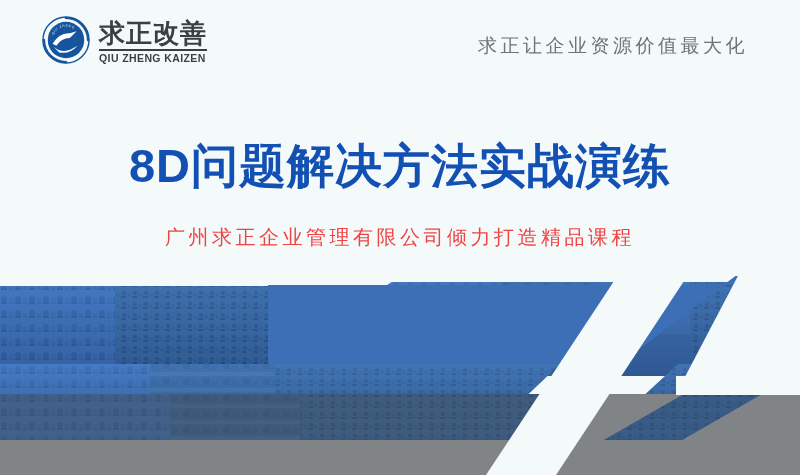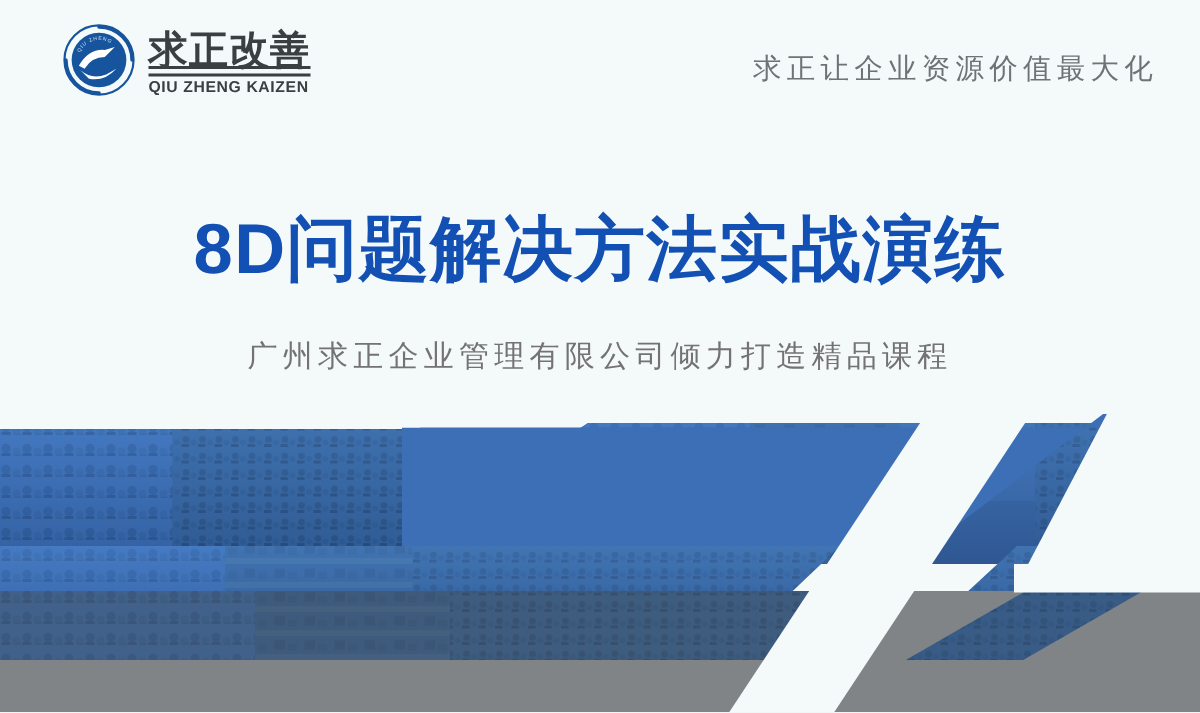--- a/index.html
+++ b/index.html
@@ -37,40 +37,39 @@
     justify-content: center;
     padding-top: 2px;
   }
   .brand-cn {
     font-size: 26px;
     font-weight: bold;
     color: #3a3f41;
     letter-spacing: 1px;
     line-height: 1.08;
     white-space: nowrap;
-    text-decoration: underline;
   }
   .brand-rule {
     height: 2px;
     background: #3a3f41;
     margin: 2px 0 2px 0;
   }
   .brand-en {
     font-size: 10.5px;
     font-weight: bold;
     color: #3a3f41;
     letter-spacing: 0.4px;
     line-height: 1;
     white-space: nowrap;
     text-align: left;
   }
 
   .header-slogan {
     position: absolute;
-    right: 28px;
+    right: 52px;
     top: 33px;
     font-size: 19px;
     color: #6e7376;
     letter-spacing: 3.5px;
     white-space: nowrap;
   }
 
   
   .main-title {
     position: absolute;
@@ -85,21 +84,21 @@
     line-height: 1.1;
     white-space: nowrap;
   }
   .sub-title {
     position: absolute;
     left: 0;
     right: 0;
     top: 224px;
     text-align: center;
     font-size: 20px;
-    color: #737373;
+    color: #ef4444;
     letter-spacing: 3.5px;
     white-space: nowrap;
   }
 
   
   .collage {
     position: absolute;
     left: 0;
     top: 276px;
     width: 800px;

